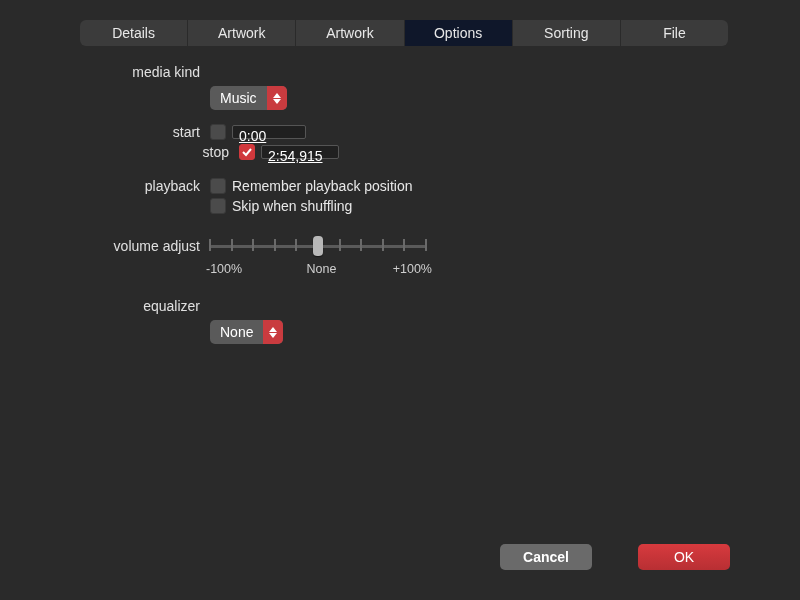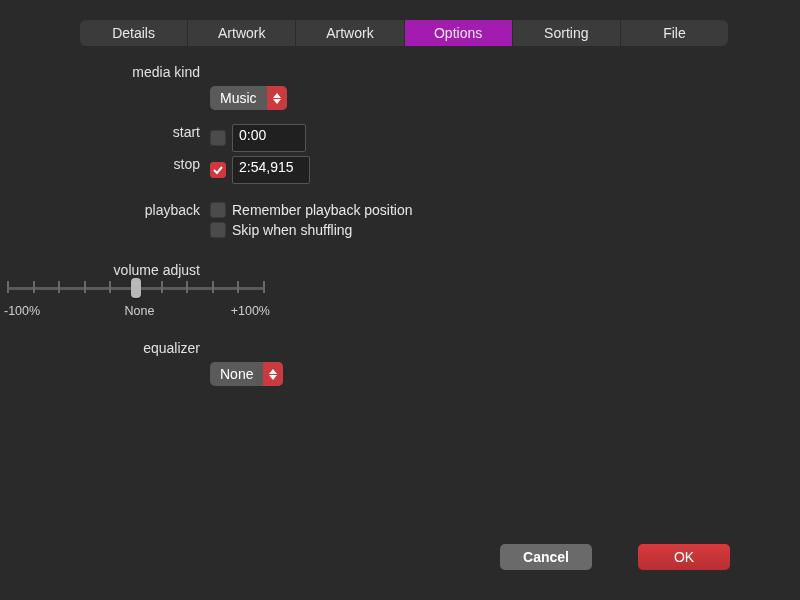--- a/index.html
+++ b/index.html
@@ -26,21 +26,21 @@
     flex: 1 1 0;
     display: flex;
     align-items: center;
     justify-content: center;
     font-size: 14px;
     color: #e8e8e8;
     border-right: 1px solid #2a2a2a;
     cursor: default;
   }
   .tab:last-child { border-right: none; }
-  .tab.active { background: #a21caf; }
+  .tab.active { background: #0f172a; }
 
   
   .form {
     position: absolute;
     top: 64px; left: 0; right: 0;
   }
   .row {
     display: flex;
     align-items: flex-start;
     margin-bottom: 8px;
@@ -97,38 +97,39 @@
   }
   .cb.checked {
     background: #d0383c;
     border-color: #d0383c;
   }
   .cb.checked svg { display: block; }
   .cb svg { display: none; }
 
   
   .txt {
-    height: 28px;
+    height: 14px;
     background: #202020;
     border: 1px solid #555;
     border-radius: 2px;
     padding: 0 6px;
     color: #fff;
     font-size: 14px;
     line-height: 20px;
     width: 74px;
+    text-decoration: underline;
   }
 
   .opt-label { color: #e8e8e8; }
 
   
   .slider {
     position: relative;
-    width: 256px; height: 20px;
-    display: flex; align-items: center; margin-left: 8px;
+    width: 216px; height: 20px;
+    display: flex; align-items: center;
   }
   .slider-track {
     position: absolute; left: 0; right: 0; top: 50%;
     height: 3px; margin-top: -1.5px;
     background: #5a5a5a;
     border-radius: 2px;
   }
   .slider-tick {
     position: absolute; top: 3px;
     width: 2px; height: 12px;
@@ -215,21 +216,21 @@
   <div class="row tight">
     <div class="label-col">start</div>
     <div class="ctrl-col">
       <span class="cb">
         
       </span>
       <span class="txt">0:00</span>
     </div>
   </div>
 
-  <div class="row" style="margin-bottom:18px;">
+  <div class="row" style="margin-bottom:18px;padding-left:29px;">
     <div class="label-col">stop</div>
     <div class="ctrl-col">
       <span class="cb checked">
         <svg width="10" height="10" viewBox="0 0 10 10">
             <path d="M1 5 L4 8 L9 2" stroke="#fff" stroke-width="2" fill="none"></path>
           </svg>
       </span>
       <span class="txt" style="width:78px">2:54,915</span>
     </div>
   </div>
@@ -247,21 +248,21 @@
   <div class="row" style="margin-bottom:22px;">
     <div class="label-col"></div>
     <div class="ctrl-col">
       <span class="cb">
         
       </span>
       <span class="opt-label">Skip when shuffling</span>
     </div>
   </div>
 
-  <div class="row" style="margin-bottom:42px; align-items:flex-start;flex-direction:column;">
+  <div class="row" style="margin-bottom:42px; align-items:flex-start;">
     <div class="label-col" style="padding-top:2px;">volume adjust</div>
     <div class="ctrl-col">
       <div class="slider" id="vol-slider">
         <div class="slider-track"></div>
 
         <div class="slider-caps">
           <span>-100%</span>
           <span>None</span>
           <span>+100%</span>
         </div>

